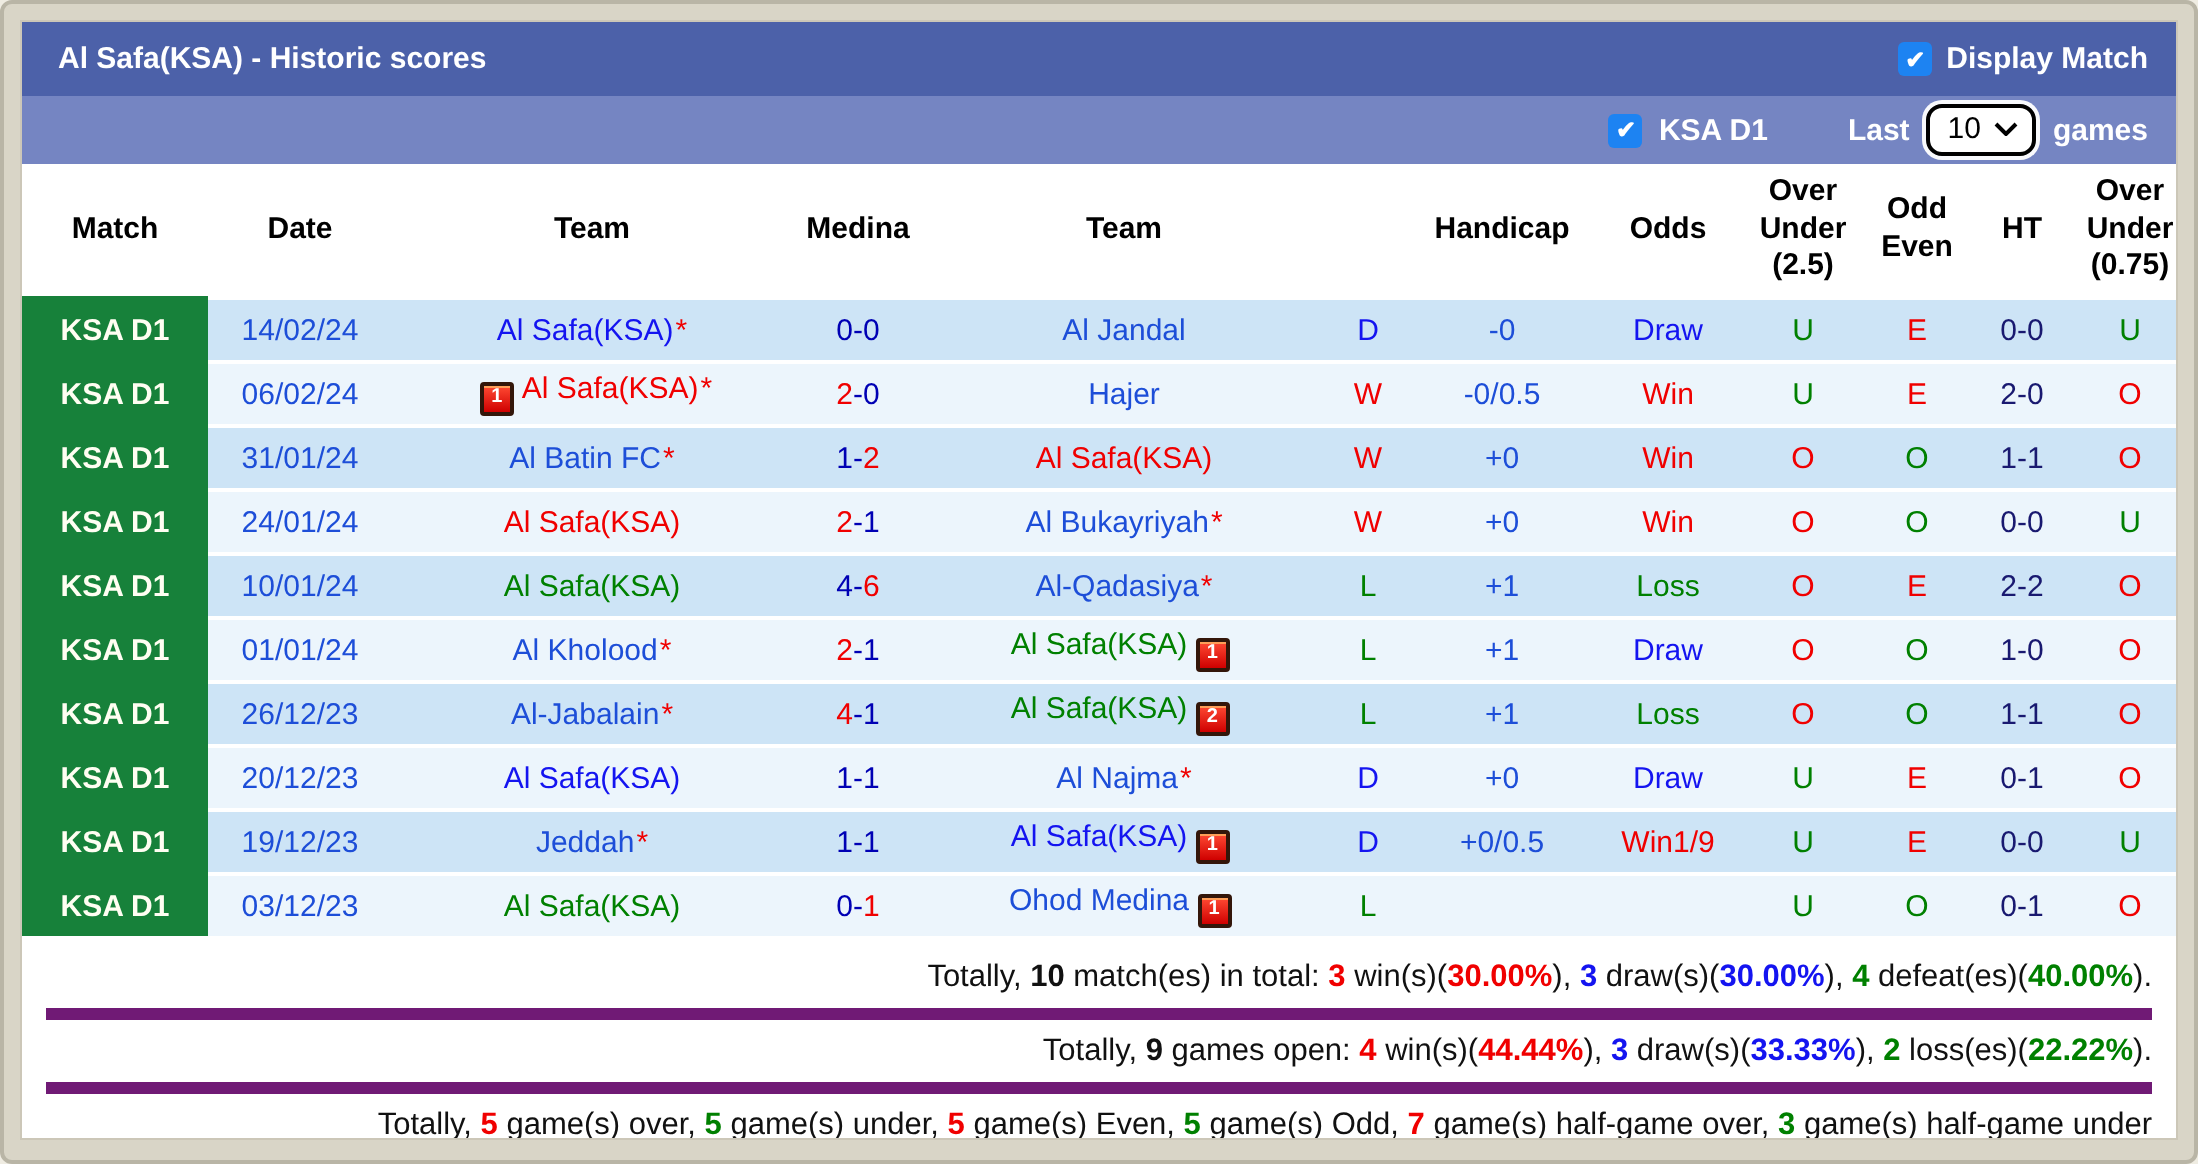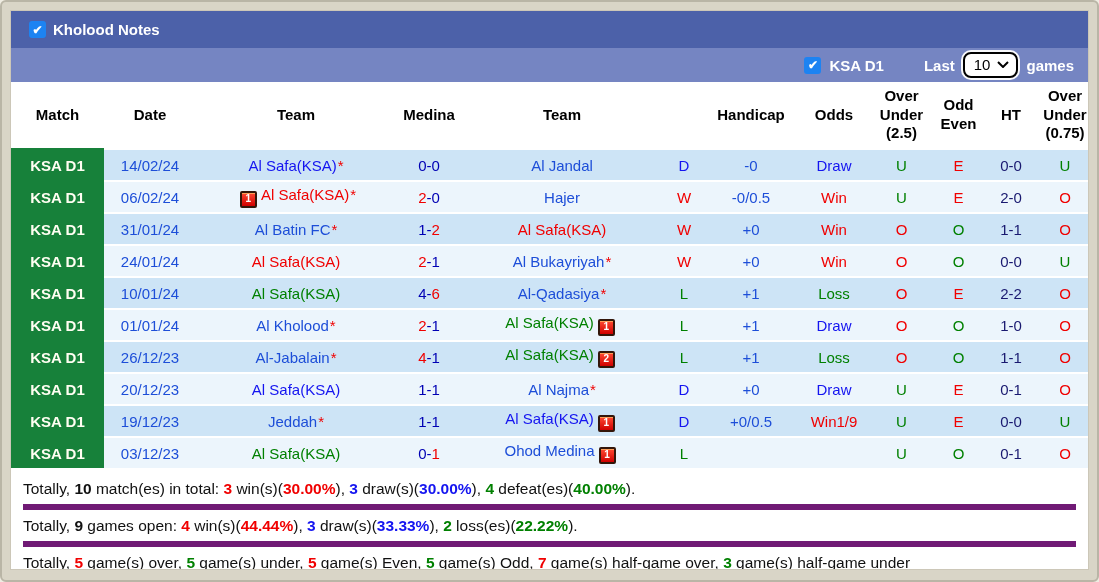--- a/index.html
+++ b/index.html
@@ -25,38 +25,39 @@
   .c-green{color:#008000;}
   .c-blue{color:#1414f0;}
   .c-black{color:#1d4ed8;}
   .c-navy{color:#0000b4;}
   .ht{color:#191970;}
   .star{margin-left:1px;}
   .card{display:inline-flex;align-items:center;justify-content:center;width:13px;height:13px;background:linear-gradient(#ff4a33,#cf0000);border:2px solid #33160a;border-radius:2px;color:#fff;font-size:10px;font-weight:bold;line-height:1;margin:0 4px;vertical-align:-2px;box-shadow:inset 0 1px 0 rgba(255,230,120,.55);}
 
   
   .footer{flex:1;padding:5px 12px 0 12px;font-size:15.5px;color:#111;}
-  .fline{line-height:31px;white-space:nowrap;}
+  .fline{line-height:31px;white-space:nowrap;text-align:right;}
   .fline + .fline{border-top:6px solid #701a75;}
   .s-n{font-weight:normal;color:#111;}
   .s-b{font-weight:bold;color:#111;}
   .s-r{font-weight:bold;color:#f00000;}
   .s-g{font-weight:bold;color:#008000;}
   .s-bl{font-weight:bold;color:#1414f0;}
 </style>
 </head>
 <body>
 
 <div class="page">
   <div class="panel">
 
     <div class="titlebar">
+      <span>Al Safa(KSA) - Historic scores</span>
       <span class="right">
         <span class="cb">✔</span>
-        <span>Kholood Notes</span>
+        <span>Display Match</span>
       </span>
     </div>
 
     <div class="filterbar">
       <span class="cb">✔</span>
       <span>KSA D1</span>
       <span class="gap"></span>
       <span>Last</span>
       <span class="select">
         <span>10</span>

